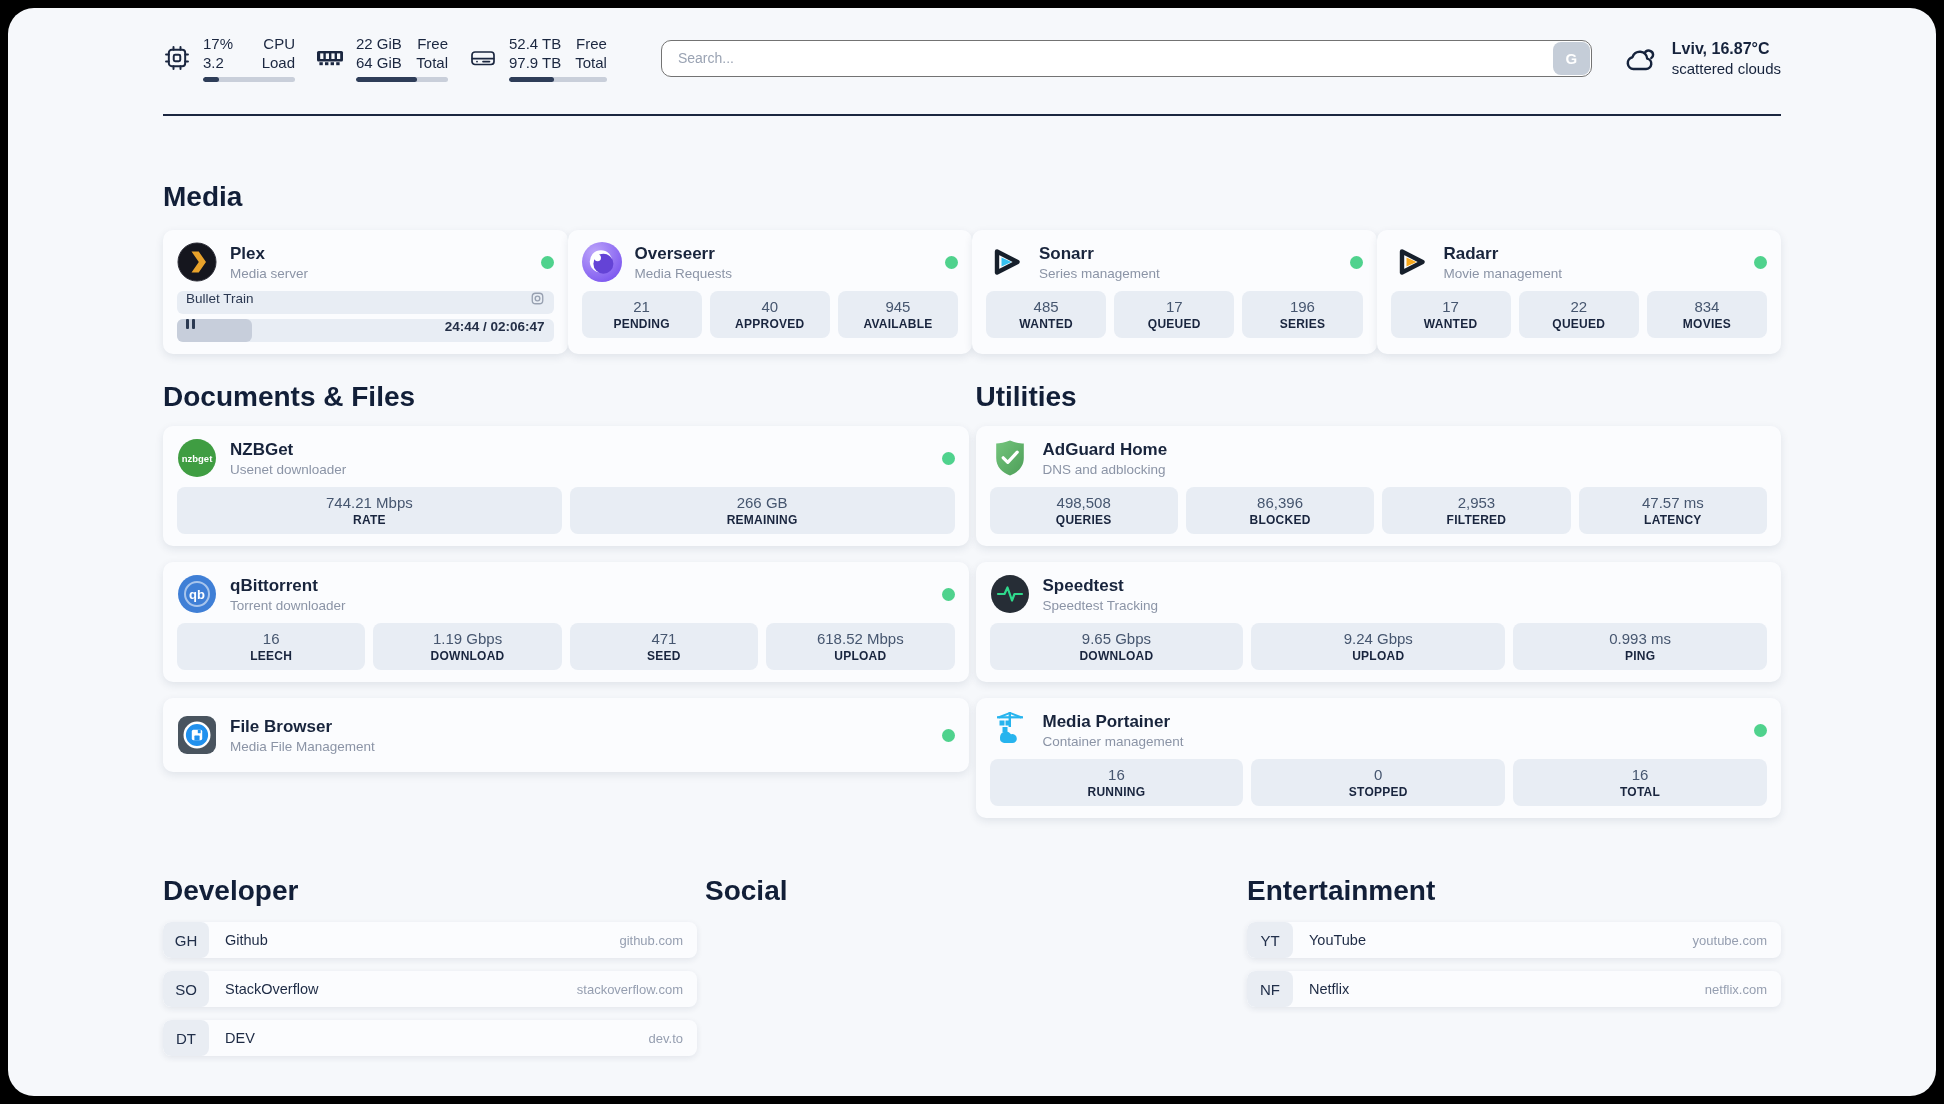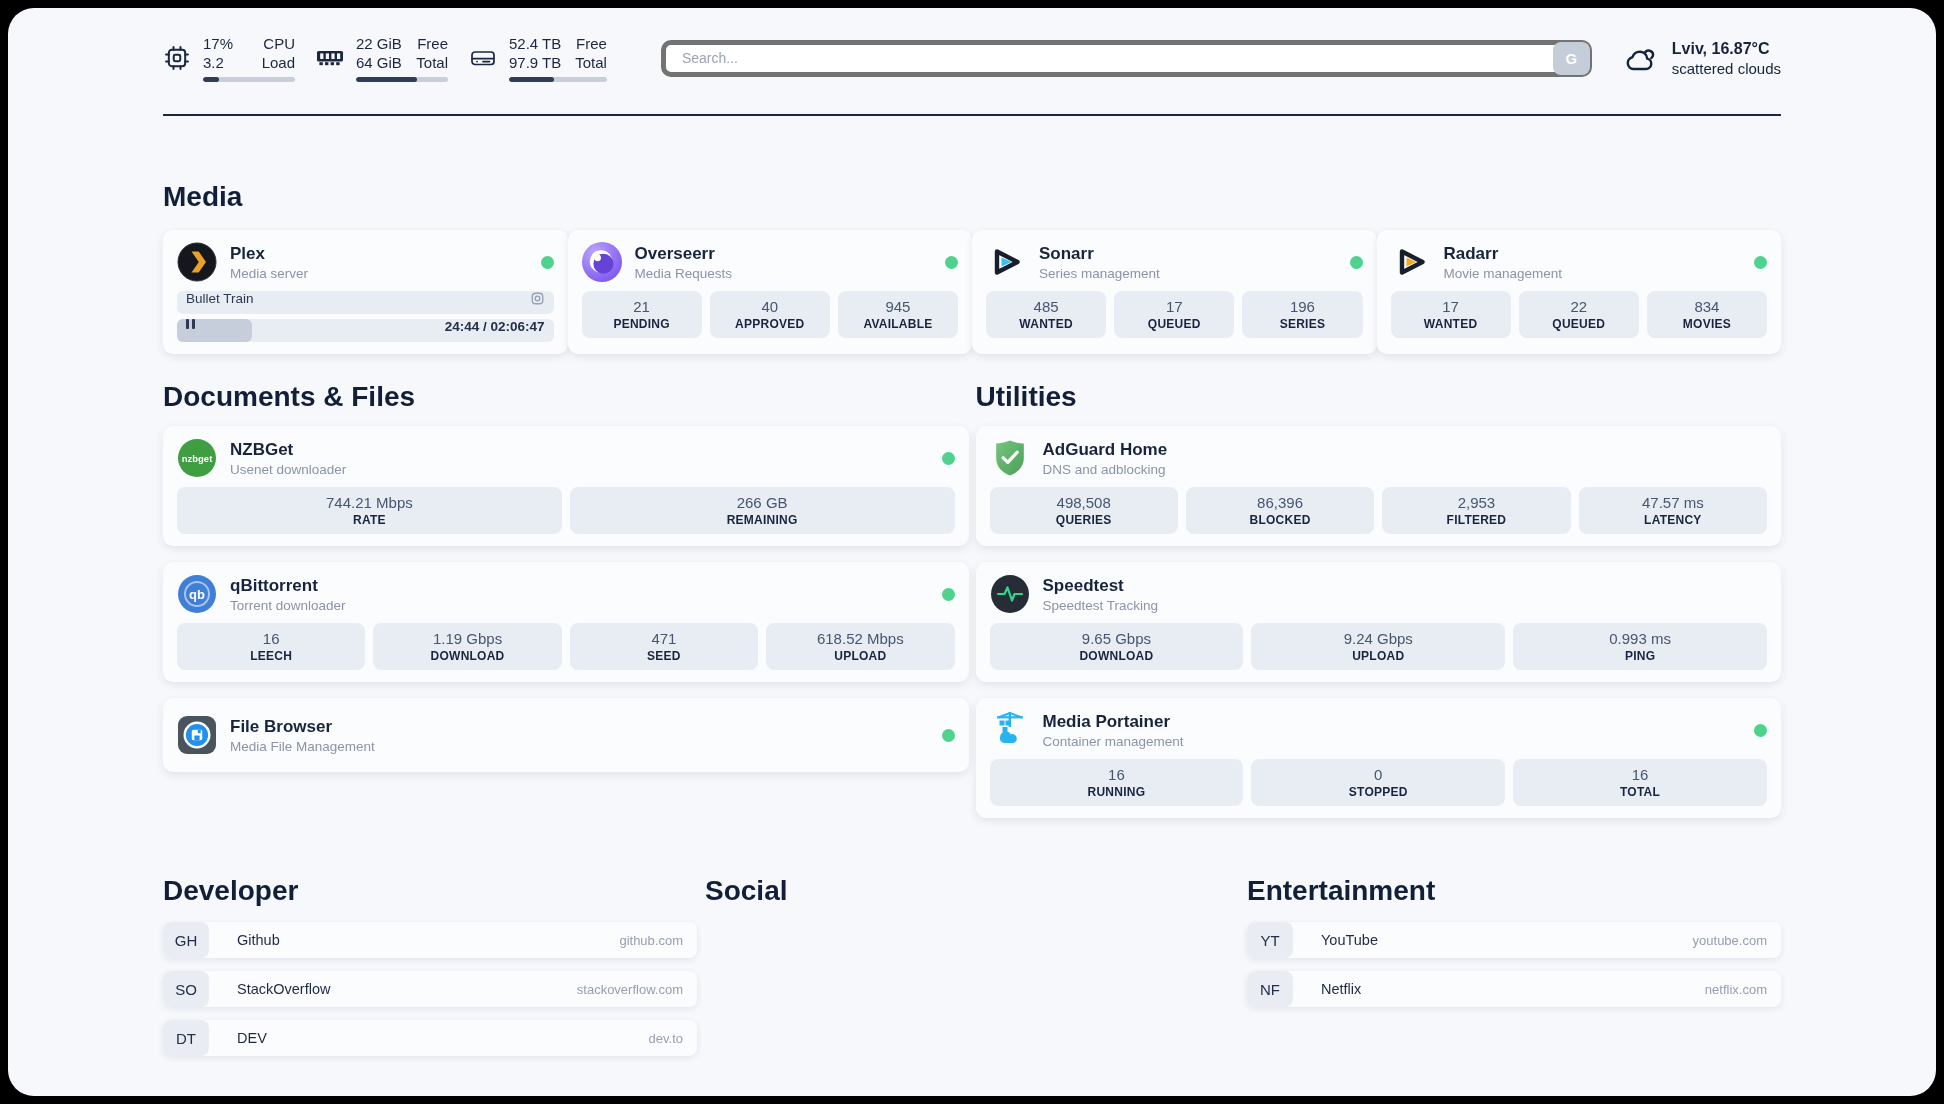--- a/index.html
+++ b/index.html
@@ -13,21 +13,21 @@
   .sys { display:flex; align-items:center; gap:12px; margin-right:21px; }
   .sys-icon { flex:none; display:flex; align-items:center; }
   .sys-data { display:flex; flex-direction:column; min-width:92px; }
   .sys-rows { display:flex; justify-content:space-between; gap:14px; font-size:15px; font-weight:500; color:#1b2740; line-height:19px; }
   .sys-col { display:flex; flex-direction:column; }
   .sys-col.right { text-align:right; }
   .sys-bar { height:5px; border-radius:3px; background:#c9cfda; margin-top:5px; overflow:hidden; }
   .sys-bar i { display:block; height:100%; background:#2e3d58; border-radius:3px; }
 
   .searchwrap { flex:1; margin:0 31px 0 33px; position:relative; display:flex; align-items:center; }
-  .search { width:100%; height:37px; border:5px solid #737373; border-radius:10px; background:#fff;
+  .search { width:100%; height:37px; border:1px solid #737373; border-radius:10px; background:#fff;
             padding:0 52px 0 16px; font-size:14px; color:#3a4760; outline:none; font-family:inherit; }
   .search::placeholder { color:#9aa3b3; }
   .gbtn { position:absolute; right:2px; top:2px; bottom:2px; width:37px; background:#c5cdd8; border-radius:8px;
           color:#fff; font-weight:700; font-size:15px; display:flex; align-items:center; justify-content:center; cursor:pointer; }
 
   .weather { display:flex; align-items:center; gap:13px; }
   .weather .loc { font-size:16px; font-weight:600; color:#16233c; line-height:20px; }
   .weather .cond { font-size:15px; color:#16233c; line-height:19px; }
 
   .divider { border:0; border-top:2px solid #1c2740; margin-top:30px; }
@@ -66,21 +66,21 @@
   .pause i { width:3px; height:10px; background:#2a3850; border-radius:1px; display:block; }
   .mtime { position:relative; z-index:1; margin-left:auto; font-weight:600; color:#242f47; }
 
   
   .bottom-grid { display:grid; grid-template-columns:repeat(3,1fr); gap:8px; margin-top:56px; }
   .bookmarks { display:flex; flex-direction:column; gap:13px; margin-top:14px; }
   .bookmark { height:36px; background:#fbfcfe; border-radius:8px; box-shadow:0 2px 6px rgba(30,45,80,.09);
               display:flex; align-items:center; overflow:hidden; cursor:pointer; }
   .bm-tag { width:46px; height:100%; background:#e9edf3; border-radius:8px; display:flex; align-items:center;
             justify-content:center; font-size:15px; font-weight:500; color:#212f4a; flex:none; }
-  .bm-name { margin-left:28px; font-size:14.5px; color:#1d2a44; }
+  .bm-name { margin-left:16px; font-size:14.5px; color:#1d2a44; }
   .bm-url { margin-left:auto; margin-right:14px; font-size:13px; color:#959eb0; }
 
   svg { display:block; }
 </style>
 </head>
 <body>
 
 <div class="screen">
 <div class="content">
 

